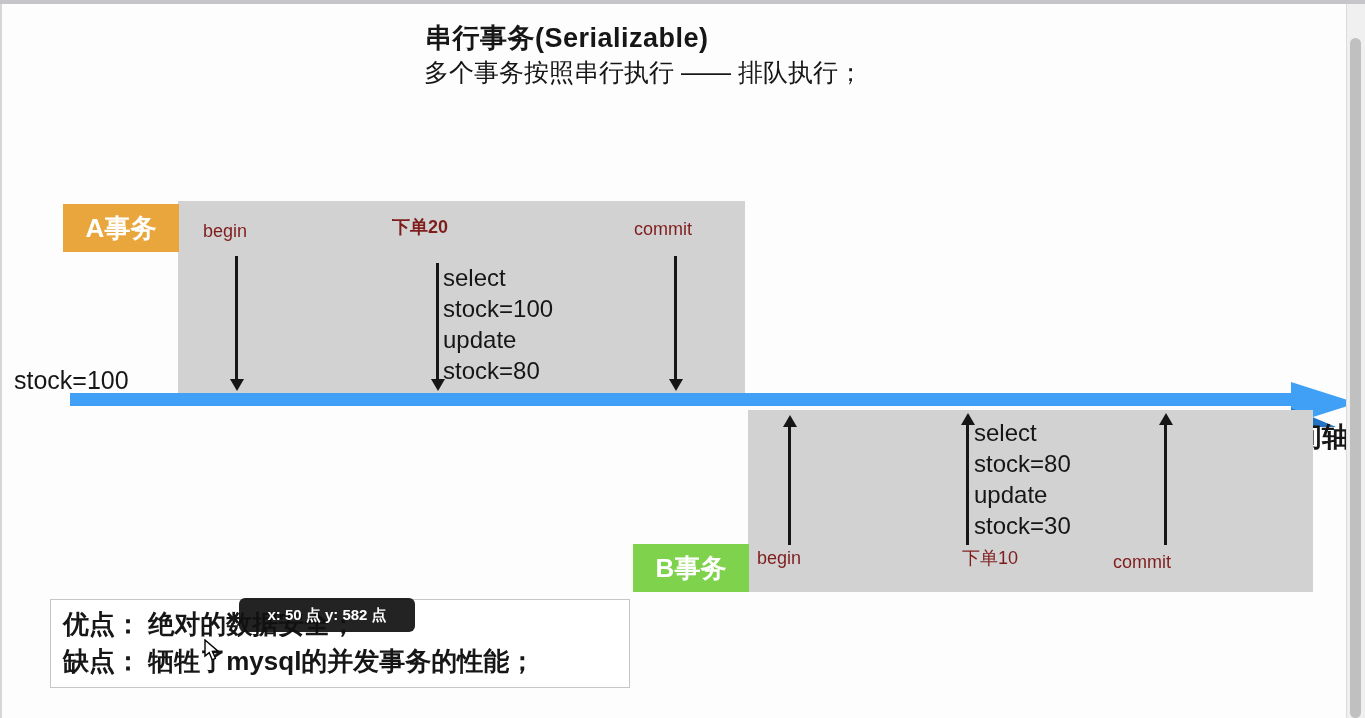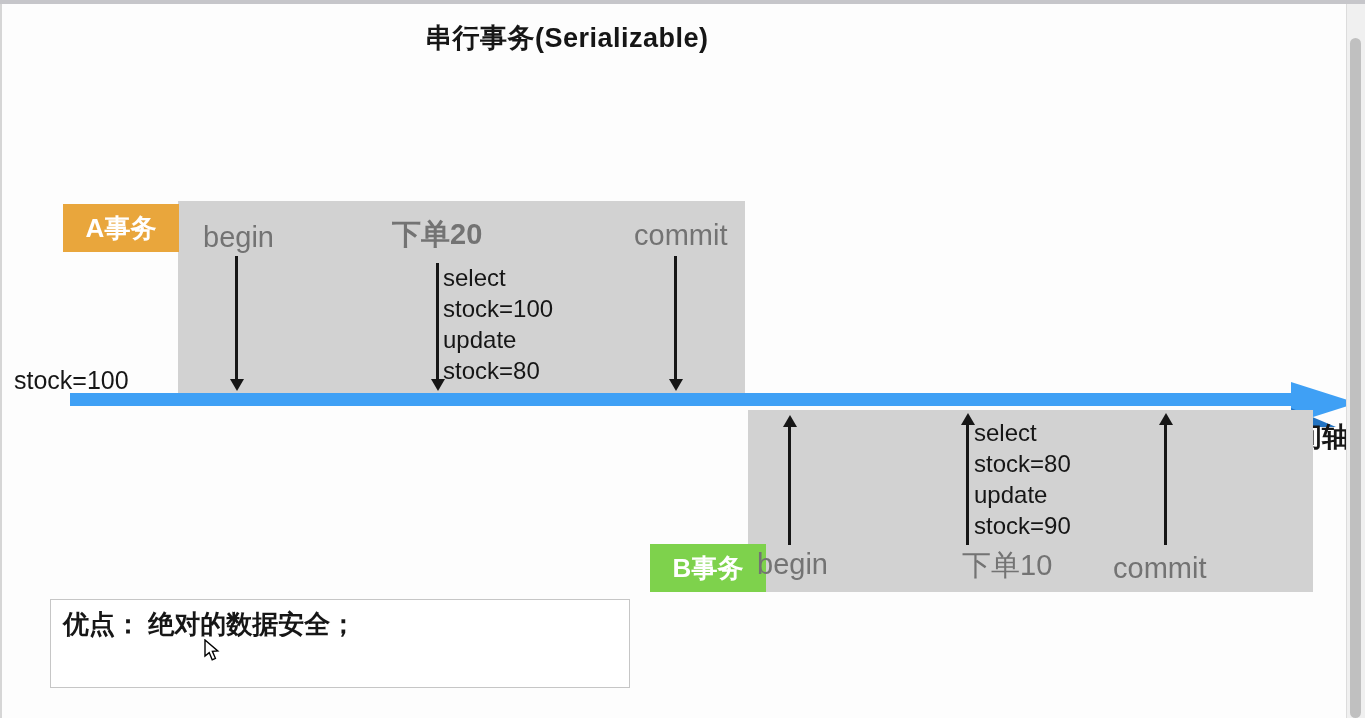--- a/index.html
+++ b/index.html
@@ -13,23 +13,23 @@
   .title { position:absolute; left:425px; top:20px; font-size:27px; font-weight:bold; letter-spacing:0.5px; }
   .subtitle { position:absolute; left:424px; top:56px; font-size:25px; font-weight:400; }
 
   .gray-box { position:absolute; background:#d2d2d2; }
   .box-a { left:178px; top:201px; width:567px; height:202px; }
   .box-b { left:748px; top:410px; width:565px; height:182px; }
 
   .badge { position:absolute; width:116px; height:48px; color:#ffffff; font-size:26px; font-weight:bold;
            display:flex; align-items:center; justify-content:center; }
   .badge-a { left:63px; top:204px; background:#e9a63c; }
-  .badge-b { left:650px; top:544px; background:#7ed24c; }
+  .badge-b { left:633px; top:544px; background:#7ed24c; }
 
-  .lbl { position:absolute; font-size:29px; color:#737373; white-space:nowrap; }
+  .lbl { position:absolute; font-size:18px; color:#7f1d1d; white-space:nowrap; }
   .steps { position:absolute; font-size:24px; line-height:31px; color:#161616; white-space:nowrap; }
 
   .varrow { position:absolute; width:3px; background:#161616; }
   .varrow.down::after { content:""; position:absolute; left:50%; transform:translateX(-50%); bottom:-11px;
       border-left:7px solid transparent; border-right:7px solid transparent; border-top:12px solid #161616; }
   .varrow.up::before { content:""; position:absolute; left:50%; transform:translateX(-50%); top:-11px;
       border-left:7px solid transparent; border-right:7px solid transparent; border-bottom:12px solid #161616; }
 
   .timeline-bar { position:absolute; left:70px; top:393px; width:1222px; height:13px; background:#3fa0f5; }
   .timeline-head { position:absolute; left:1284px; top:378px; }
@@ -55,20 +55,21 @@
 </style>
 </head>
 <body>
 
 <div class="page">
 
   <div class="top-bar"></div>
   <div class="left-border"></div>
 
   <div class="title">串行事务(Serializable)</div>
+  <div class="subtitle">多个事务按照串行执行 —— 排队执行；</div>
 
   <div class="gray-box box-a"></div>
   <div class="badge badge-a">A事务</div>
 
   <div class="lbl" style="left:203px; top:221px;">begin</div>
   <div class="varrow down" style="left:235px; top:256px; height:124px;"></div>
 
   <div class="lbl" style="left:392px; top:215px;font-weight:bold;">下单20</div>
   <div class="varrow down" style="left:436px; top:263px; height:117px;"></div>
   <div class="steps" style="left:443px; top:262px;">
@@ -94,30 +95,32 @@
 
   <div class="lbl" style="left:757px; top:548px;">begin</div>
   <div class="varrow up" style="left:788px; top:426px; height:119px;"></div>
 
   <div class="lbl" style="left:951px; top:546px;margin-left:11px;">下单10</div>
   <div class="varrow up" style="left:966px; top:424px; height:121px;"></div>
   <div class="steps" style="left:974px; top:417px;">
     <div>select</div>
     <div>stock=80</div>
     <div>update</div>
-    <div>stock=90</div>
+    <div>stock=30</div>
   </div>
 
   <div class="lbl" style="left:1113px; top:552px;">commit</div>
   <div class="varrow up" style="left:1164px; top:424px; height:121px;"></div>
 
   <div class="notes-box">
     <div class="note-line note-pros">优点： 绝对的数据安全；</div>
+    <div class="note-line note-cons">缺点： 牺牲了mysql的并发事务的性能；</div>
   </div>
 
+  <div class="tooltip">x: 50 点 y: 582 点</div>
 
   <svg class="cursor" width="17" height="23" viewBox="0 0 17 23">
     <path d="M2,1 L2,17 L6.2,13.6 L9.2,20.8 L12.4,19.3 L9.4,12.4 L14.8,12 Z" fill="#ffffff" stroke="#000000" stroke-width="1.4"></path>
   </svg>
 
   <div class="scrollbar-track"></div>
   <div class="scrollbar-thumb"></div>
 
 </div>
 

